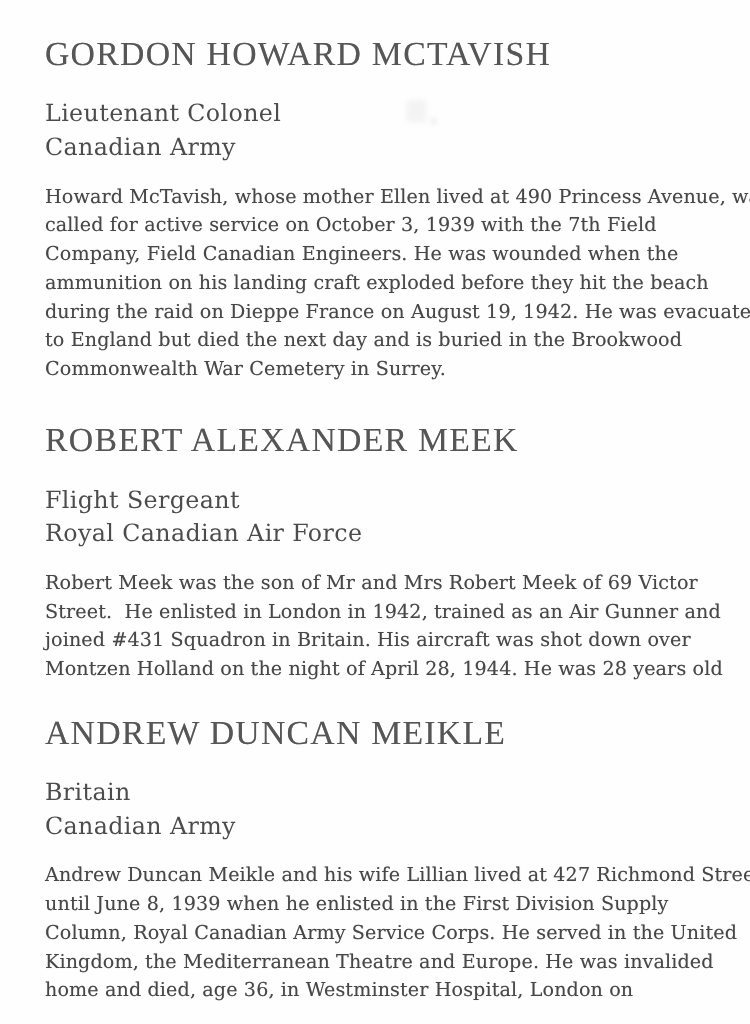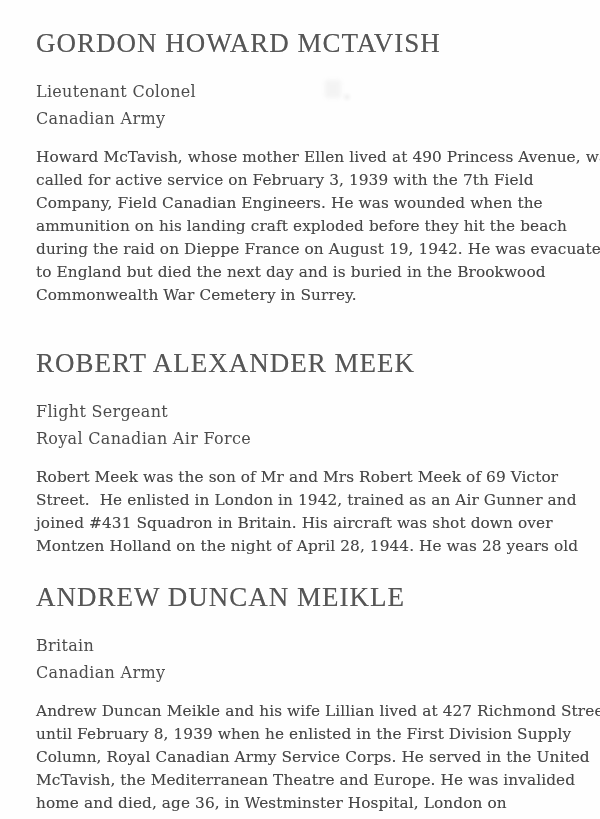--- a/index.html
+++ b/index.html
@@ -26,21 +26,21 @@
     line-height: 30px;
     letter-spacing: 1px;
     color: #565656;
     margin: 0;
     text-transform: uppercase;
     text-shadow: 0 0 0.5px rgba(90,90,90,0.55);
   }
   .rank-block { margin-top: 20px; }
   .rank-line {
     font-family: "DejaVu Serif", serif;
-    font-size: 16px;
+    font-size: 19px;
     line-height: 27px;
     color: #4c4c4c;
     letter-spacing: 0.3px;
   }
   .bio {
     margin-top: 14px;
   }
   .bio-line {
     font-size: 15.3px;
     line-height: 23px;
@@ -81,30 +81,30 @@
   <div class="scan-smudge-dot"></div>
 
   <section class="entry">
     <h1 class="person-name">GORDON HOWARD McTAVISH</h1>
     <div class="rank-block">
       <div class="rank-line">Lieutenant Colonel</div>
       <div class="rank-line">Canadian Army</div>
     </div>
     <div class="bio">
       <div class="bio-line">Howard McTavish, whose mother Ellen lived at 490 Princess Avenue, was</div>
-      <div class="bio-line">called for active service on February 3, 1939 with the 7th Field</div>
+      <div class="bio-line">called for active service on October 3, 1939 with the 7th Field</div>
       <div class="bio-line">Company, Field Canadian Engineers. He was wounded when the</div>
       <div class="bio-line">ammunition on his landing craft exploded before they hit the beach</div>
       <div class="bio-line">during the raid on Dieppe France on August 19, 1942. He was evacuated</div>
       <div class="bio-line">to England but died the next day and is buried in the Brookwood</div>
       <div class="bio-line">Commonwealth War Cemetery in Surrey.</div>
     </div>
   </section>
 
-  <section class="entry" style="margin-top: 41px;">
+  <section class="entry" style="margin-top: 30px;">
     <h1 class="person-name">ROBERT ALEXANDER MEEK</h1>
     <div class="rank-block">
       <div class="rank-line">Flight Sergeant</div>
       <div class="rank-line">Royal Canadian Air Force</div>
     </div>
     <div class="bio">
       <div class="bio-line">Robert Meek was the son of Mr and Mrs Robert Meek of 69 Victor</div>
       <div class="bio-line">Street.  He enlisted in London in 1942, trained as an Air Gunner and</div>
       <div class="bio-line">joined #431 Squadron in Britain. His aircraft was shot down over</div>
       <div class="bio-line">Montzen Holland on the night of April 28, 1944. He was 28 years old</div>
@@ -112,21 +112,21 @@
   </section>
 
   <section class="entry" style="margin-top: 24px;">
     <h1 class="person-name">ANDREW DUNCAN MEIKLE</h1>
     <div class="rank-block">
       <div class="rank-line">Britain</div>
       <div class="rank-line">Canadian Army</div>
     </div>
     <div class="bio">
       <div class="bio-line">Andrew Duncan Meikle and his wife Lillian lived at 427 Richmond Street</div>
-      <div class="bio-line">until February 8, 1939 when he enlisted in the First Division Supply</div>
+      <div class="bio-line">until June 8, 1939 when he enlisted in the First Division Supply</div>
       <div class="bio-line">Column, Royal Canadian Army Service Corps. He served in the United</div>
-      <div class="bio-line">McTavish, the Mediterranean Theatre and Europe. He was invalided</div>
+      <div class="bio-line">Kingdom, the Mediterranean Theatre and Europe. He was invalided</div>
       <div class="bio-line">home and died, age 36, in Westminster Hospital, London on</div>
 
     </div>
   </section>
 
 </div>
 
 </body></html>

